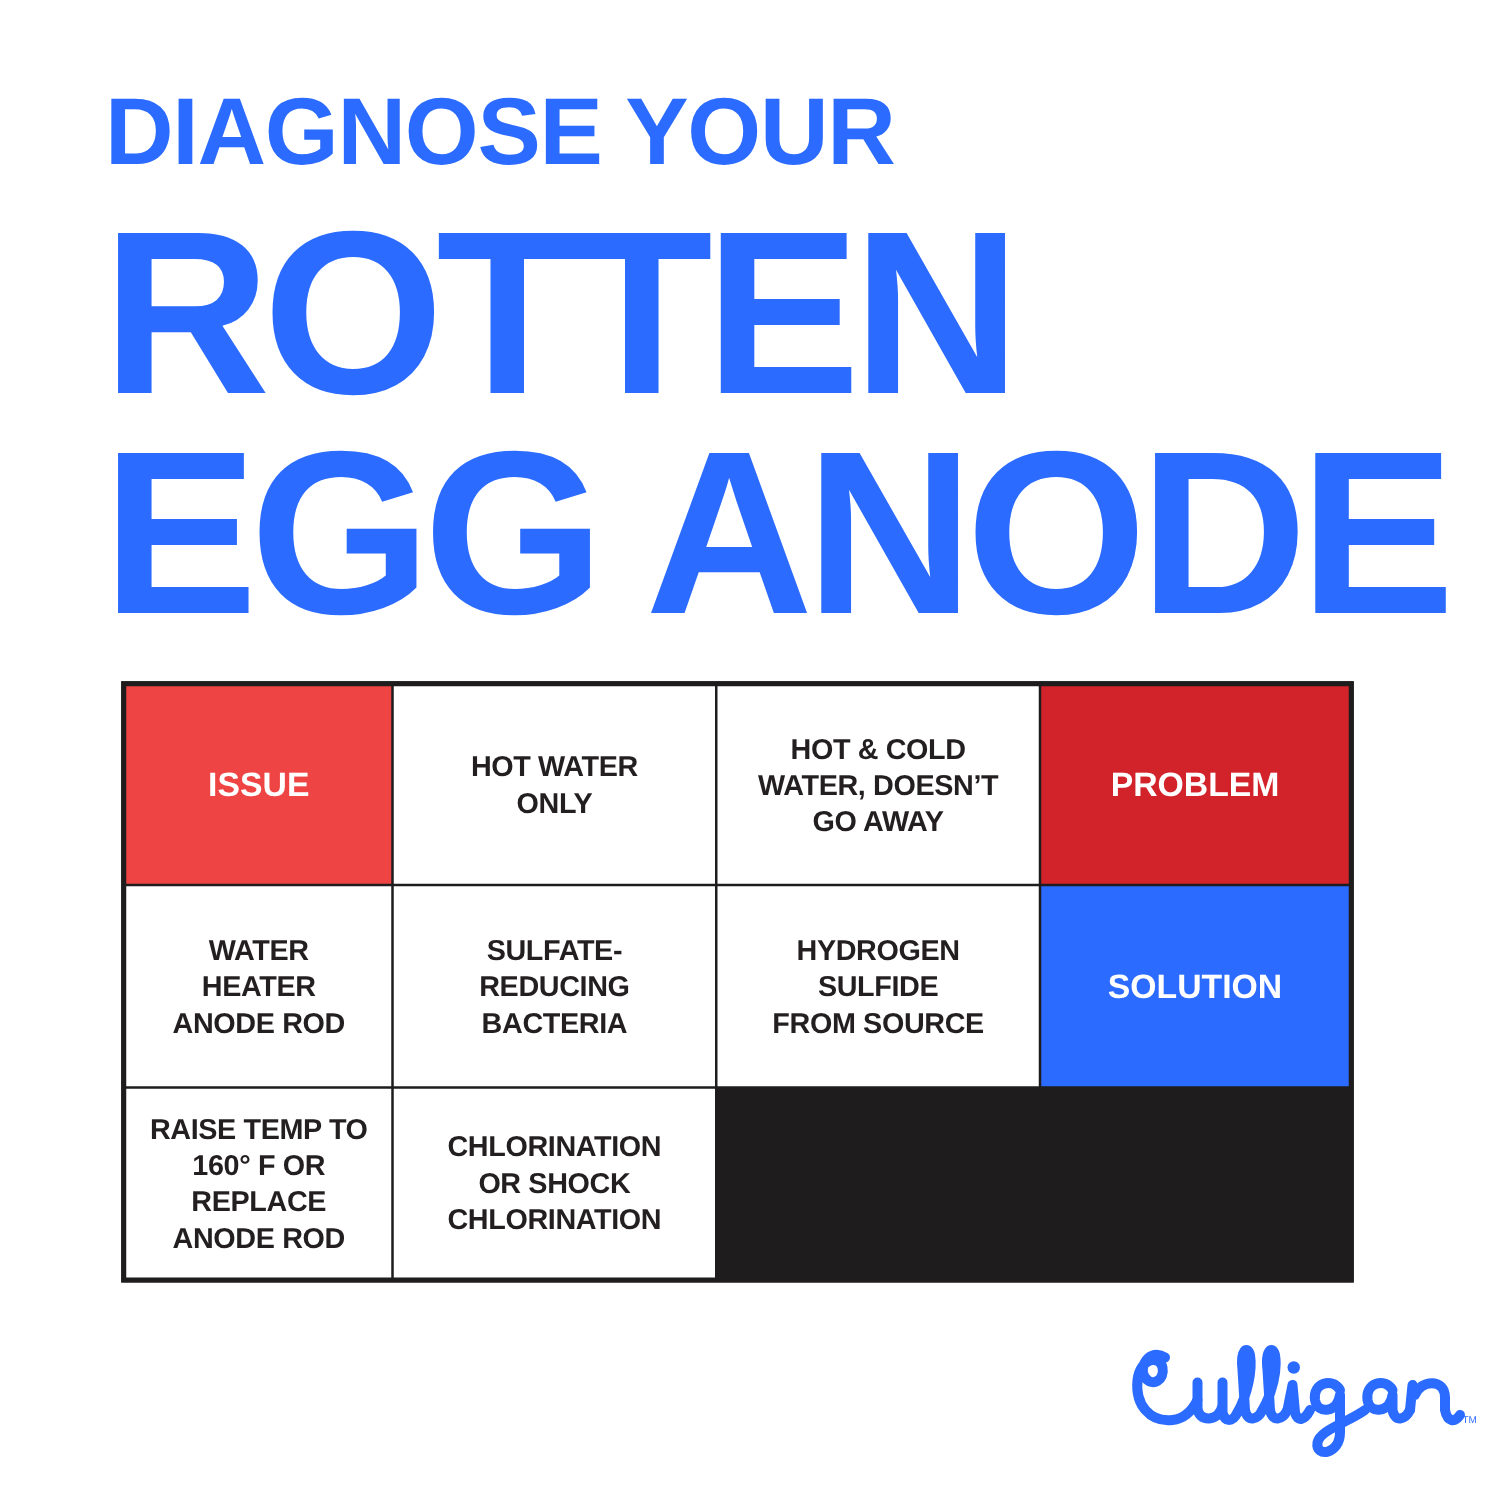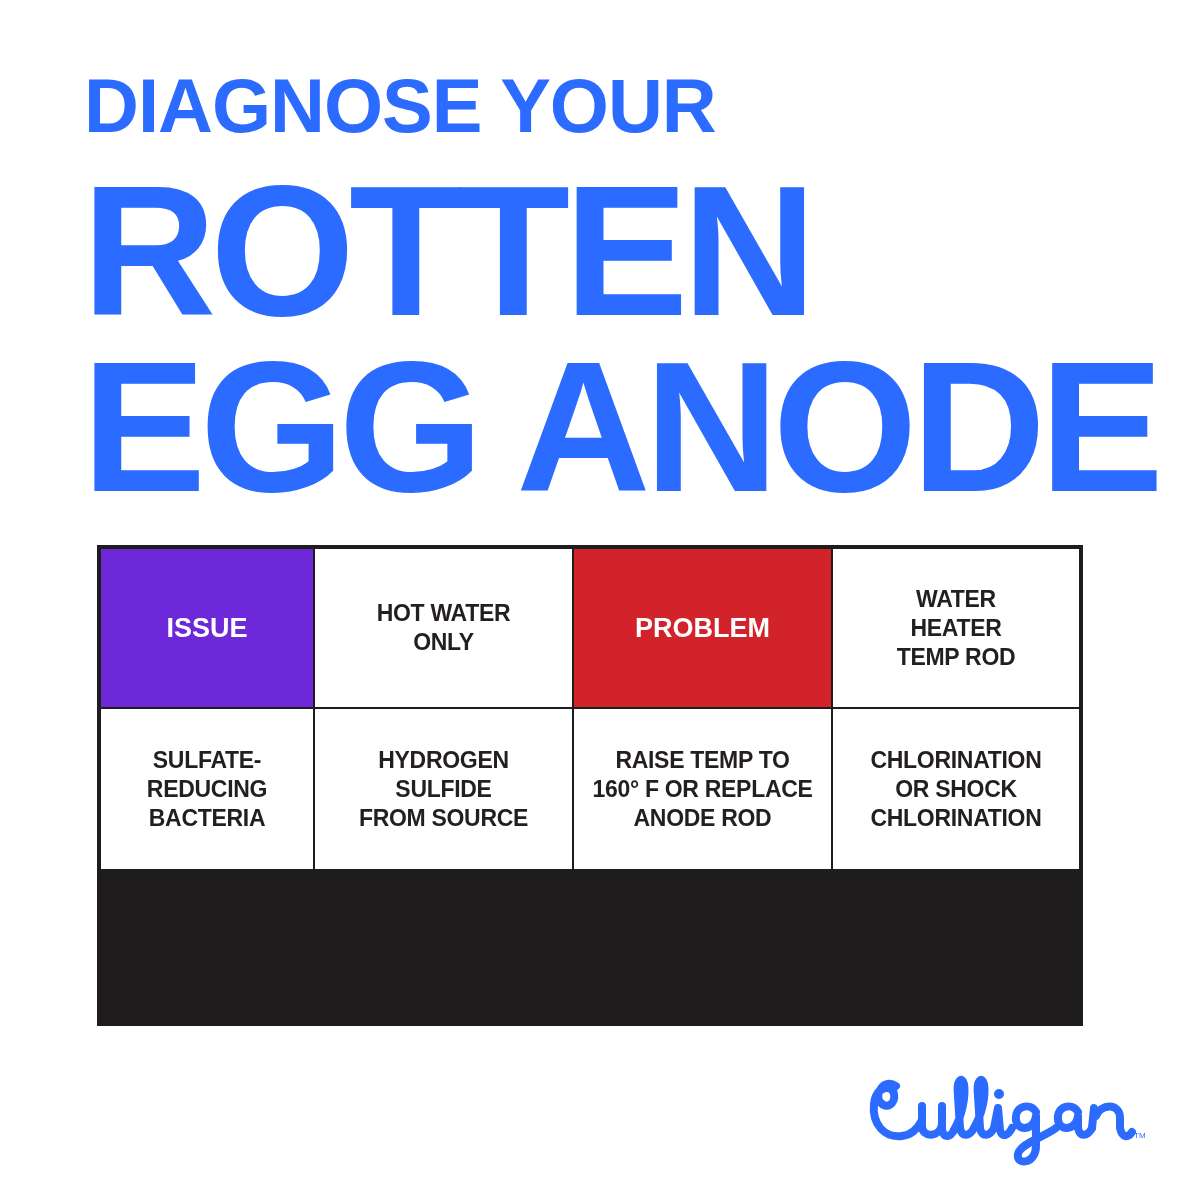--- a/index.html
+++ b/index.html
@@ -41,50 +41,54 @@
       line-height: 29px;
       white-space: pre-line;
       padding: 0 8px;
       letter-spacing: -0.3px;
     }
     .cell.head {
       color: #ffffff; font-size: 27px; letter-spacing: 0;
     }
 
     .logo {
-      position: absolute; left: 866px; top: 1066px;
+      position: absolute; left: 902px; top: 1066px;
       width: 290px; height: 110px;
     }
   </style>
 </head>
 <body>
 
 <div class="page">
 
   <div class="title-small">DIAGNOSE YOUR</div>
   <div class="title-big l1">ROTTEN</div>
   <div class="title-big l2">EGG ANODE</div>
 
   <div class="table">
 
-    <div class="cell head" style="background:#6d28d9">ISSUE</div>
+    <div class="cell head" style="background:#ef4444">ISSUE</div>
     <div class="cell">HOT WATER
 ONLY</div>
+    <div class="cell">HOT &amp; COLD
+WATER, DOESN’T
+GO AWAY</div>
 
     <div class="cell head" style="background:#d2232a">PROBLEM</div>
     <div class="cell">WATER
 HEATER
-TEMP ROD</div>
+ANODE ROD</div>
     <div class="cell">SULFATE-
 REDUCING
 BACTERIA</div>
     <div class="cell">HYDROGEN
 SULFIDE
 FROM SOURCE</div>
 
+    <div class="cell head" style="background:#2b6bff">SOLUTION</div>
     <div class="cell">RAISE TEMP TO
 160° F OR REPLACE
 ANODE ROD</div>
     <div class="cell">CHLORINATION
 OR SHOCK
 CHLORINATION</div>
   </div>
 
   <div class="logo">
     <svg width="290" height="110" viewBox="0 0 290 110">

